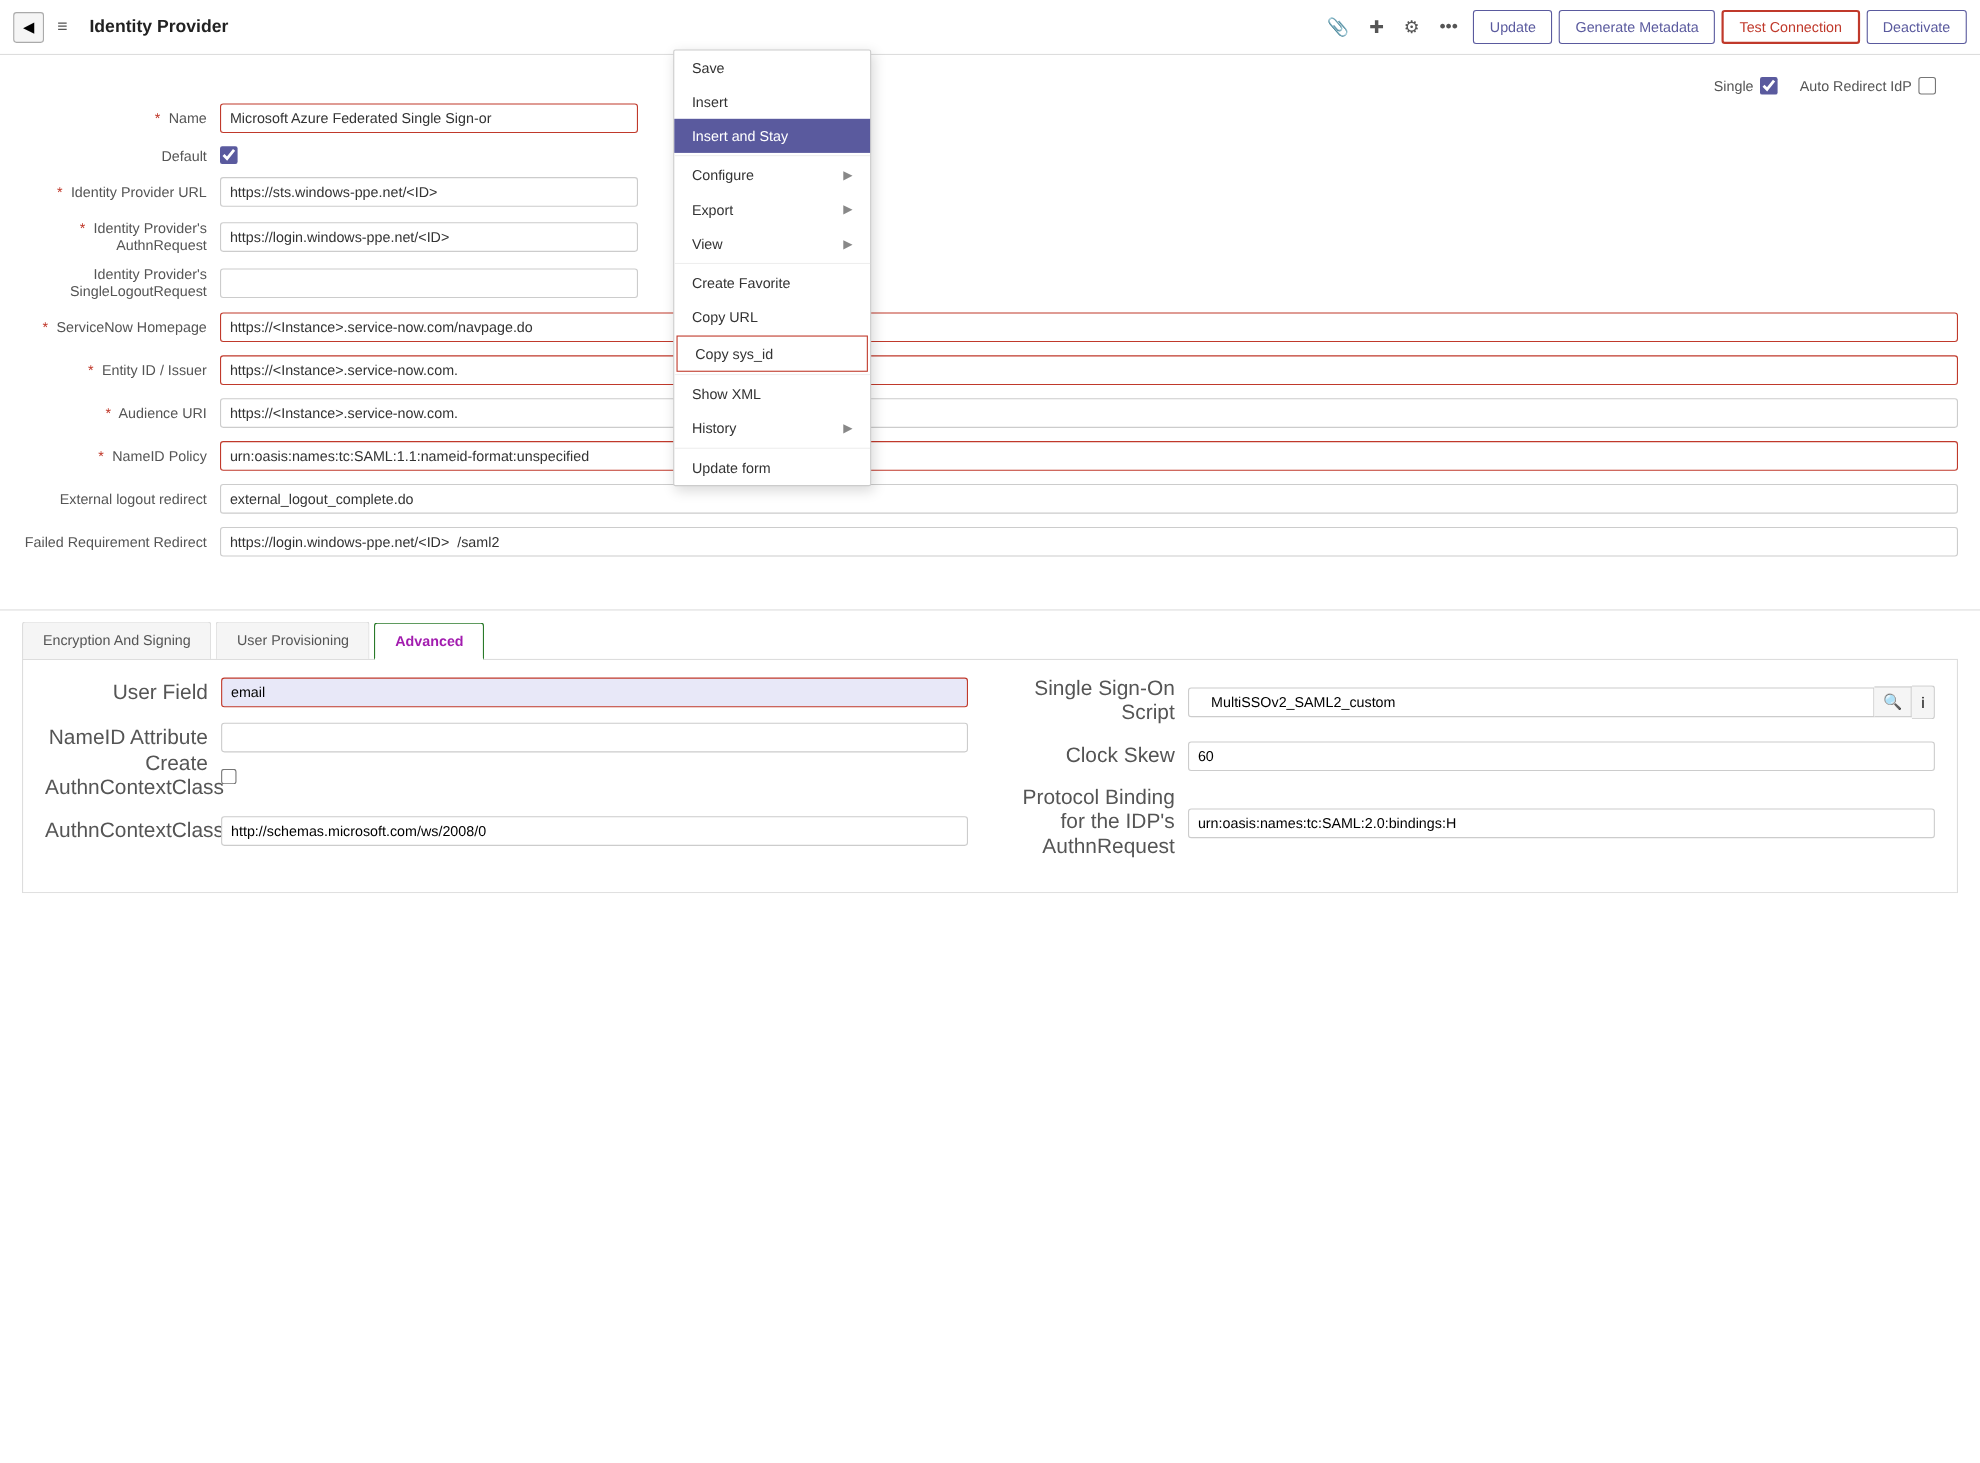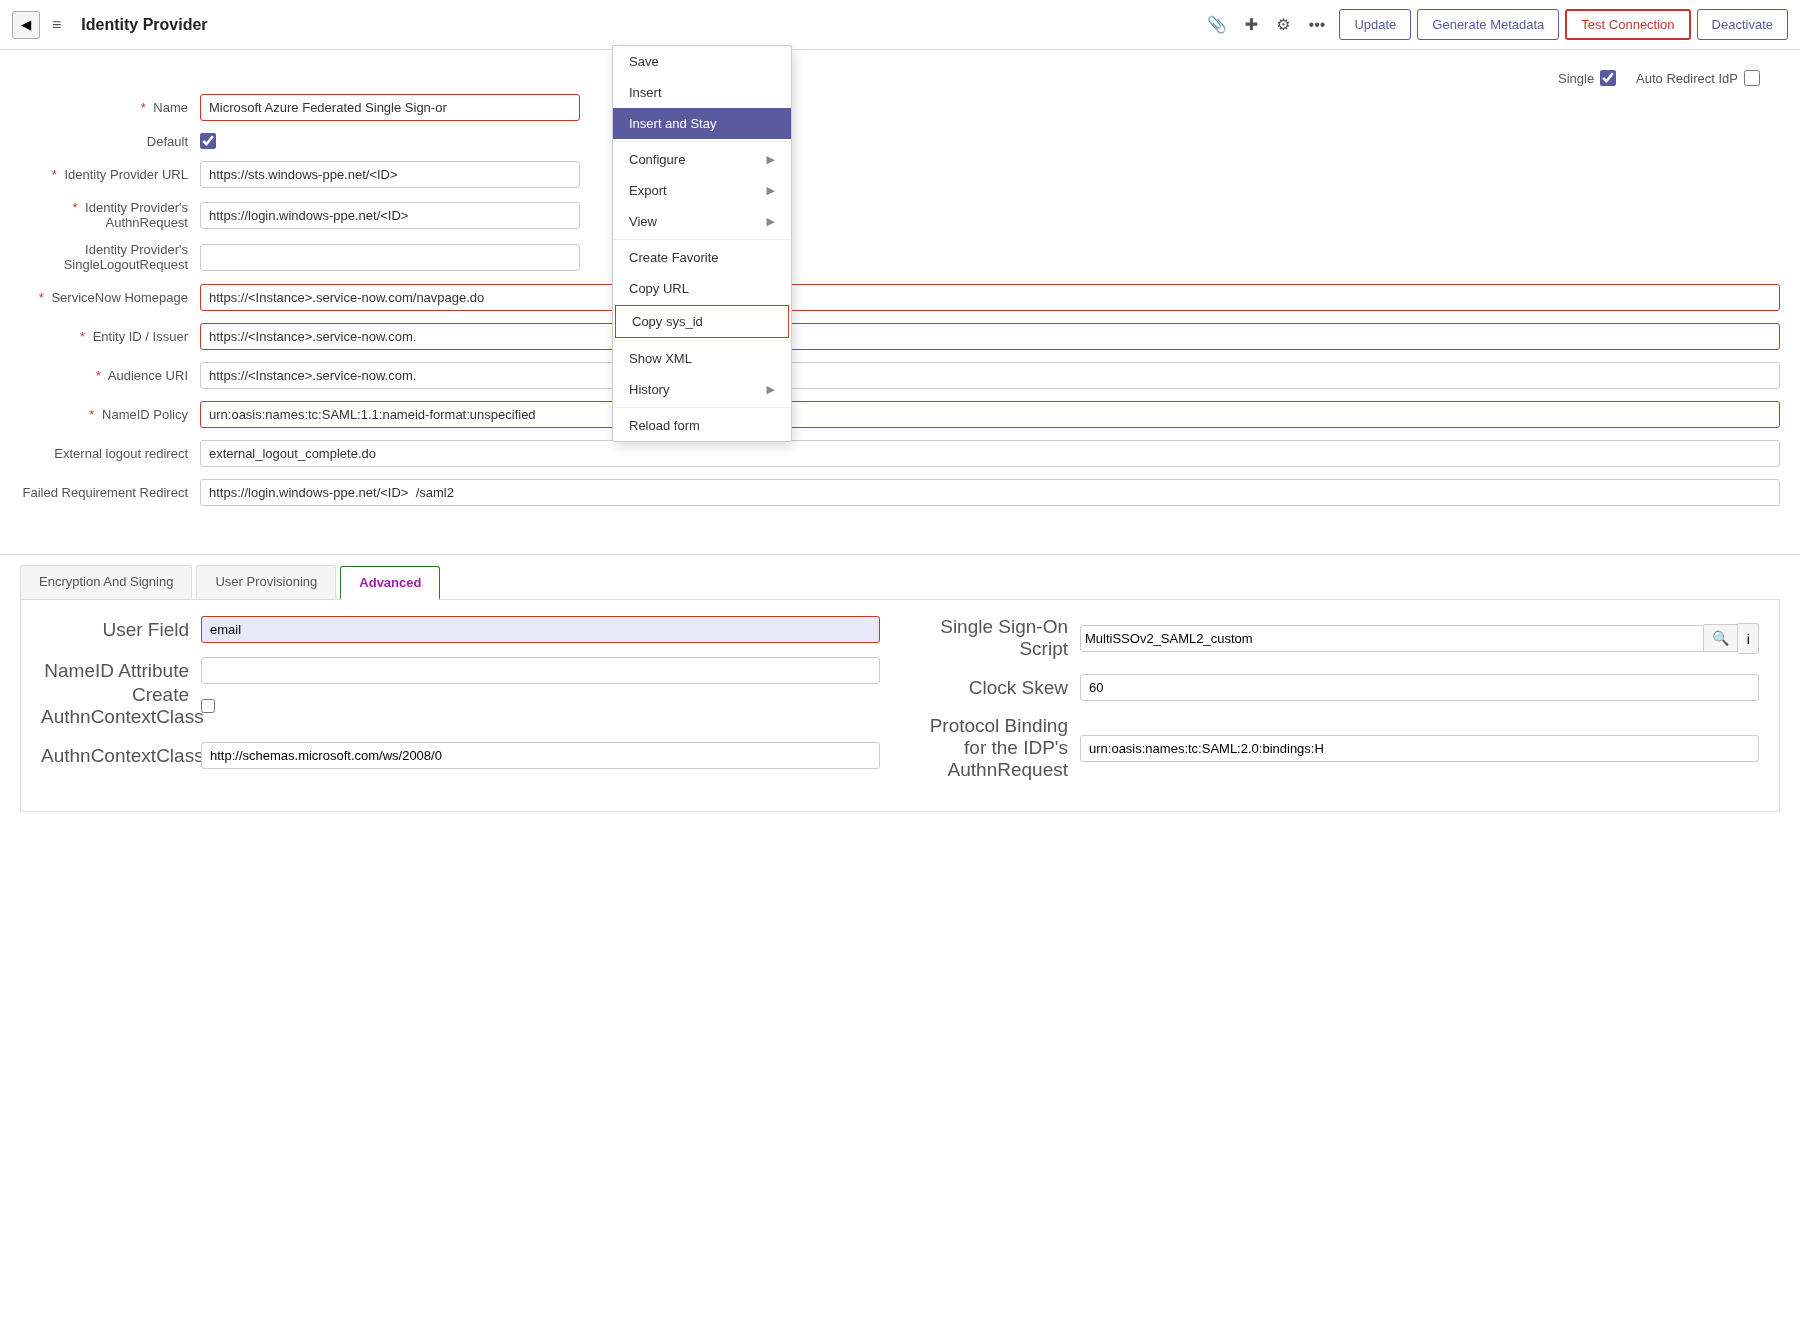--- a/index.html
+++ b/index.html
@@ -318,21 +318,21 @@
     <div class="dropdown-divider"></div>
     <div class="dropdown-item">
       <span>Show XML</span>
     </div>
     <div class="dropdown-item">
       <span>History</span>
       <span class="chevron">▶</span>
     </div>
     <div class="dropdown-divider"></div>
     <div class="dropdown-item">
-      <span>Reload form</span>
+      <span>Update form</span>
     </div>
   </div>
 </div>
 
 <div class="form-area">
 
   <div class="status-row">
     <div style="display:flex;align-items:center;gap:6px;">
       <span class="active-label">Single</span>
       <input type="checkbox" class="checkbox-blue" checked="" style="">
@@ -474,21 +474,21 @@
         </div>
       </div>
 
       <div>
 
         <div class="tab-form-group" style="margin-bottom:14px;">
           <div class="tab-label">
             <span>Single Sign-On Script</span>
           </div>
           <div class="input-with-icon">
-            <input type="text" style="flex: 1 1 0%; padding: 5px 4px; border: 1px solid rgb(204, 204, 204); border-radius: 3px 0px 0px 3px; font-size: 13px;" value="MultiSSOv2_SAML2_custom">
+            <input type="text" style="flex: 1 1 0%; padding: 5px 20px; border: 1px solid rgb(204, 204, 204); border-radius: 3px 0px 0px 3px; font-size: 13px;" value="MultiSSOv2_SAML2_custom">
             <button class="input-icon-btn">🔍</button>
             <button class="input-icon-btn2">ℹ</button>
           </div>
         </div>
 
         <div class="tab-form-group" style="margin-bottom:14px;">
           <div class="tab-label">
             <span>Clock Skew</span>
           </div>
           <input type="text" class="tab-input" style="" value="60">

